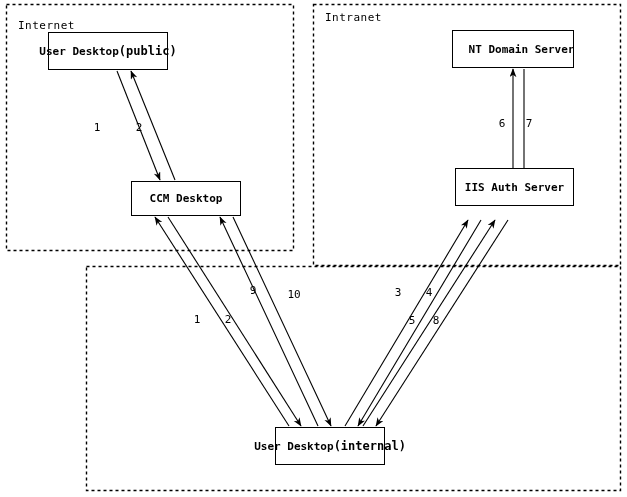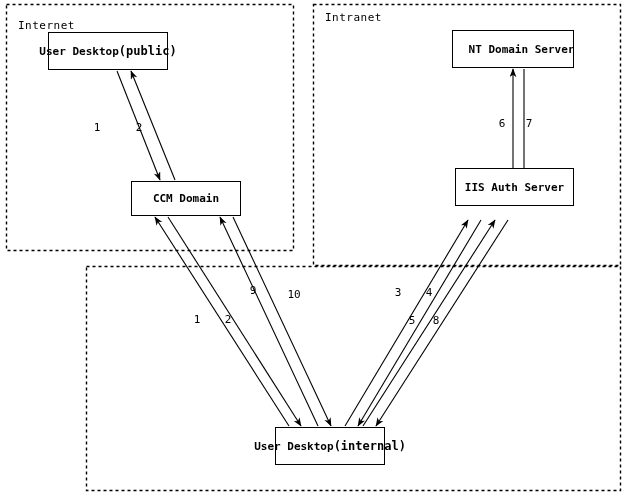--- a/index.html
+++ b/index.html
@@ -65,21 +65,21 @@
   <div id="zone-labels">
       <div class="zone-label" style="left: 18px; top: 11px; margin-top: 8px;">Internet</div>
       <div class="zone-label" style="left: 325px; top: 11px;">Intranet</div>
     </div>
   <div id="nodes">
       <div class="node" style="left: 48px; top: 32px; width: 120px; height: 38px;">
         <div class="title">User Desktop</div>
         <div class="sub">(public)</div>
       </div>
       <div class="node" style="left: 131px; top: 181px; width: 110px; height: 35px;">
-        <div class="title">CCM Domain</div>
+        <div class="title">CCM Desktop</div>
       </div>
       <div class="node" style="left: 452px; top: 30px; width: 122px; height: 38px; padding-left: 17px;">
         <div class="title">NT Domain Server</div>
       </div>
       <div class="node" style="left: 455px; top: 168px; width: 119px; height: 38px;">
         <div class="title">IIS Auth Server</div>
       </div>
       <div class="node" style="left: 275px; top: 427px; width: 110px; height: 38px;">
         <div class="title">User Desktop</div>
         <div class="sub">(internal)</div>

